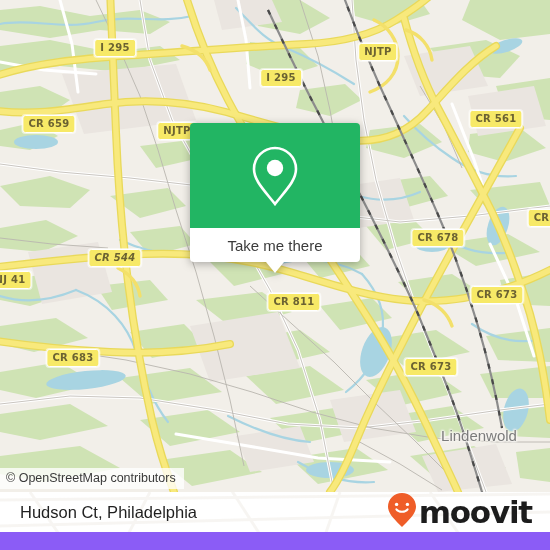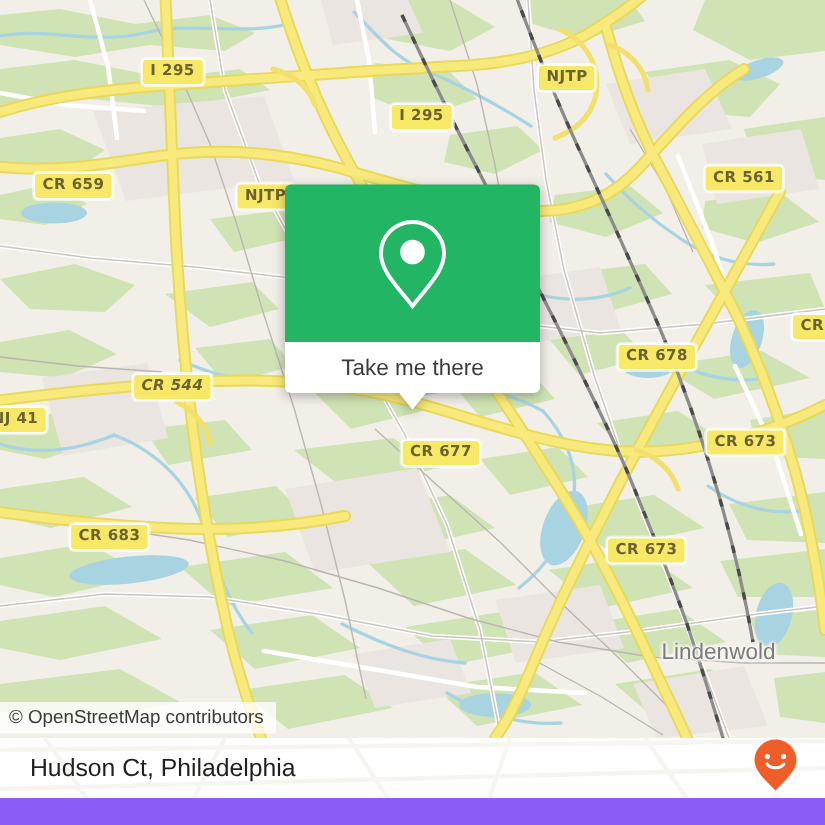--- a/index.html
+++ b/index.html
@@ -306,21 +306,21 @@
     <div class="shield" style="left:115px;top:48px;">I 295</div>
     <div class="shield" style="left:281px;top:78px;">I 295</div>
     <div class="shield" style="left:378px;top:52px;">NJTP</div>
     <div class="shield" style="left:49px;top:124px;text-align:center;">CR 659</div>
     <div class="shield" style="left:177px;top:131px;">NJTP</div>
     <div class="shield" style="left:496px;top:119px;">CR 561</div>
     <div class="shield" style="left:438px;top:238px;">CR 678</div>
     <div class="shield" style="left:547px;top:218px;">CR 5</div>
     <div class="shield" style="left:115px;top:258px;font-style:italic;">CR 544</div>
     <div class="shield" style="left:10px;top:280px;">NJ 41</div>
-    <div class="shield" style="left:294px;top:302px;">CR 677</div>
+    <div class="shield" style="left:294px;top:302px;">CR 811</div>
     <div class="shield" style="left:497px;top:295px;">CR 673</div>
     <div class="shield" style="left:73px;top:358px;">CR 683</div>
     <div class="shield" style="left:431px;top:367px;">CR 673</div>
 
     <div class="place-label" style="left:479px;top:435px;">Lindenwold</div>
 
     <div id="popup">
       <div id="popup-body">
         <span id="popup-pin">
           <svg width="48" height="62" viewBox="0 0 48 62">
@@ -353,16 +353,17 @@
     <div id="place-name">Hudson Ct, Philadelphia</div>
     <div id="moovit-logo">
       <span>
         <svg width="30" height="36" viewBox="0 0 30 36">
           <path d="M15 1 C7.3 1 1 7.2 1 14.6 C1 22 8.6 28.4 15 35 C21.4 28.4 29 22 29 14.6 C29 7.2 22.7 1 15 1 Z" fill="#ef5d28"></path>
           <circle cx="9.6" cy="12.4" r="1.7" fill="#ffffff"></circle>
           <circle cx="20.4" cy="12.4" r="1.7" fill="#ffffff"></circle>
           <path d="M9.4 17.4 C11.6 20.6 18.4 20.6 20.6 17.4" stroke="#ffffff" stroke-width="2" fill="none" stroke-linecap="round"></path>
         </svg>
       </span>
+      <span id="moovit-wordmark">moovit</span>
     </div>
   </div>
 
 </div>
 
 </body></html>

